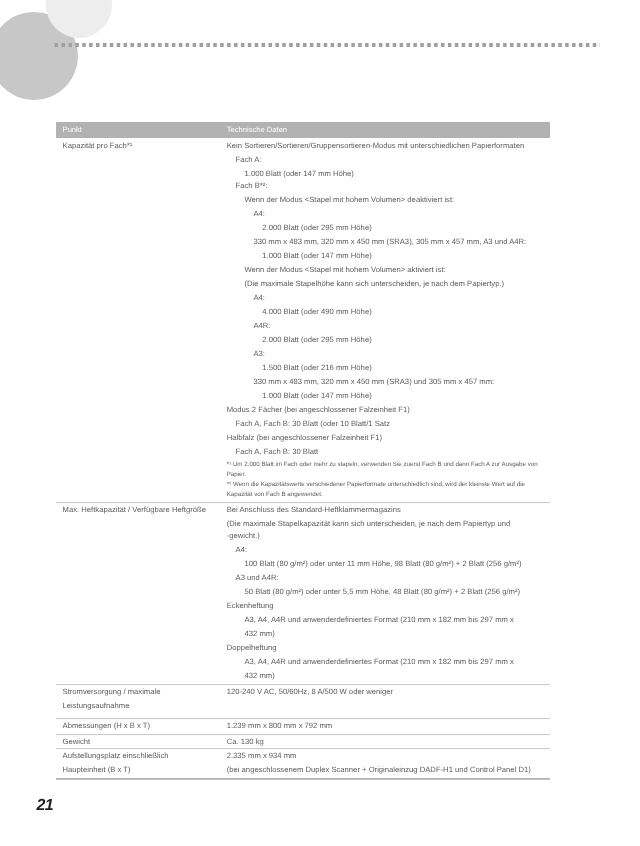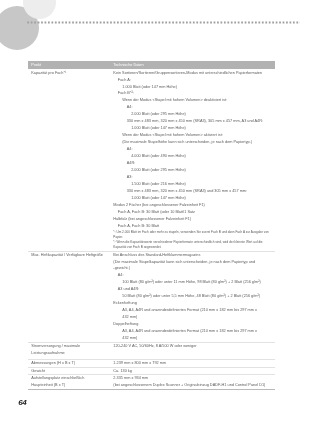--- a/index.html
+++ b/index.html
@@ -131,13 +131,13 @@
           <div class="ln">Haupteinheit (B x T)</div>
         </td>
         <td>
           <div class="ln i0">2.335 mm x 934 mm</div>
           <div class="ln i0">(bei angeschlossenem Duplex Scanner + Originaleinzug DADF-H1 und Control Panel D1)</div>
         </td>
       </tr>
     </tbody>
 </table>
 
-<div id="pagenum">64</div>
+<div id="pagenum">21</div>
 
 </body></html>

